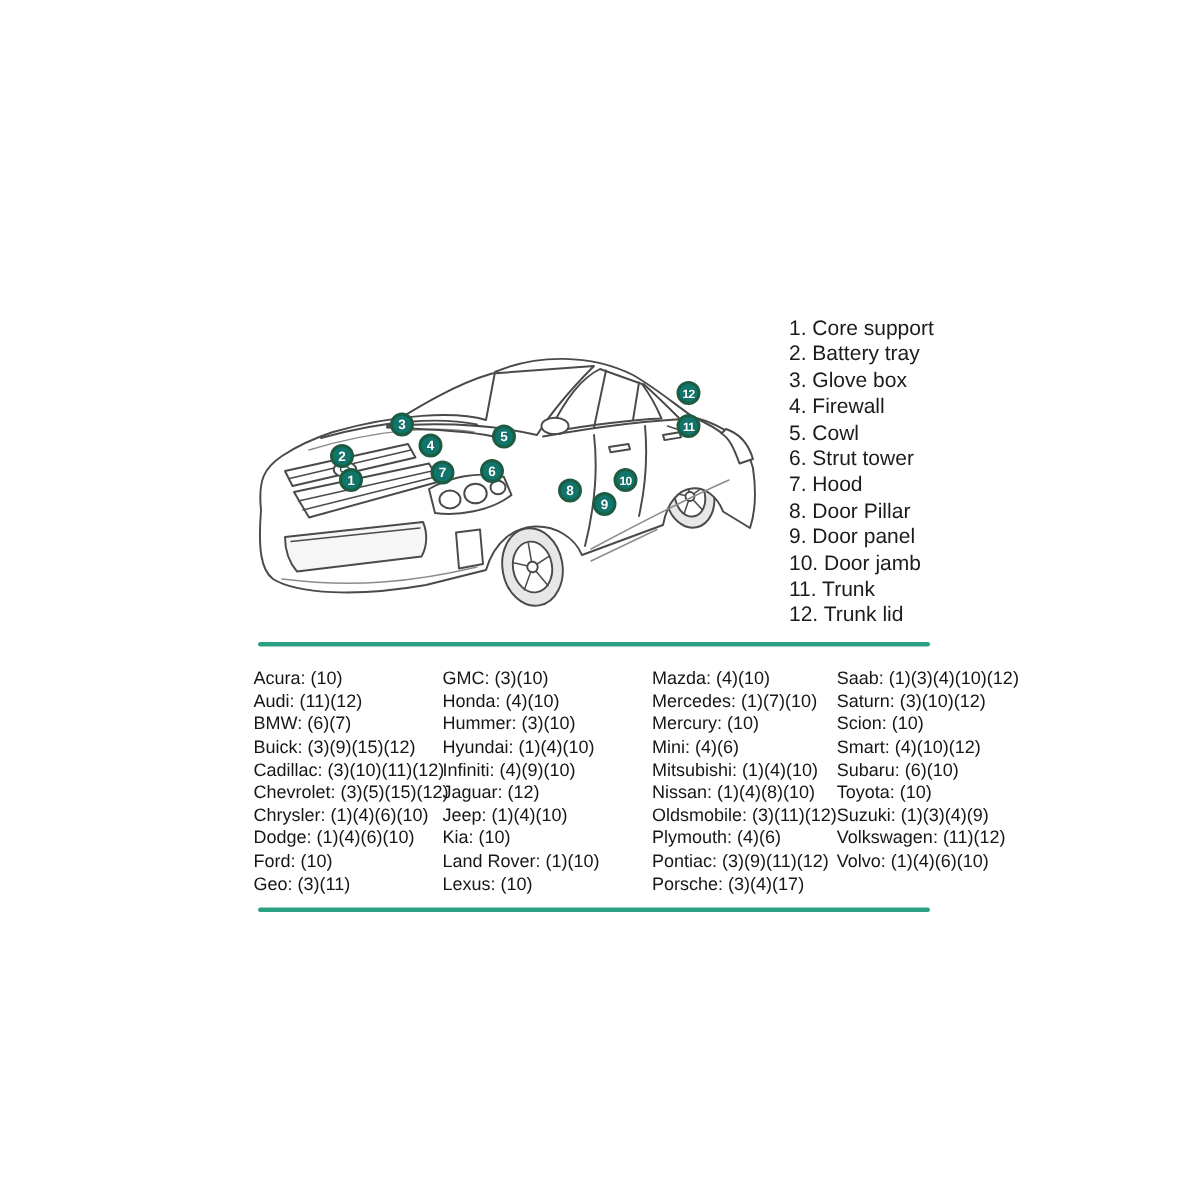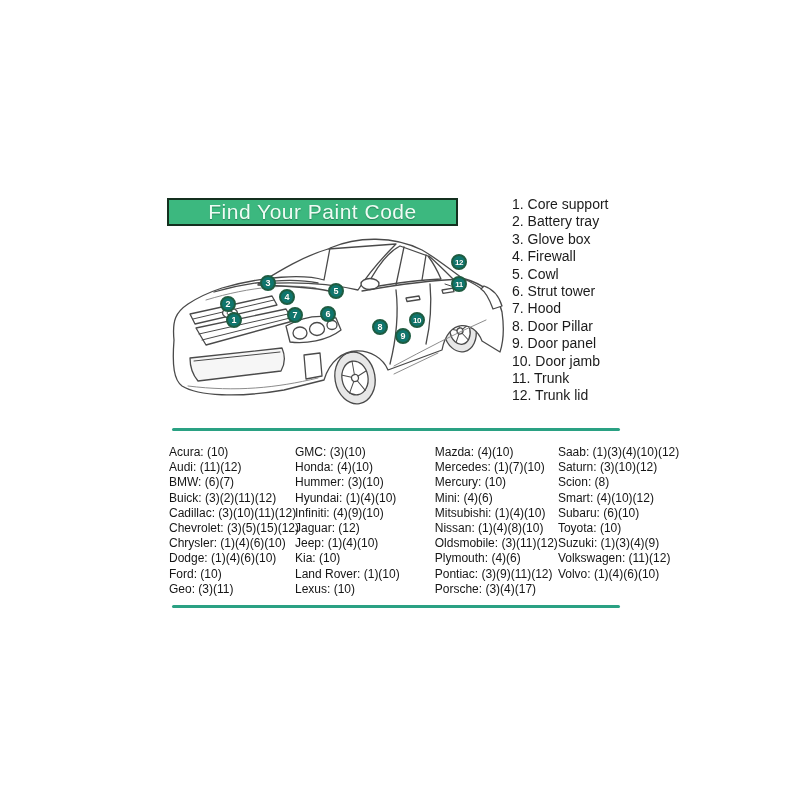--- a/index.html
+++ b/index.html
@@ -12,21 +12,21 @@
     position:absolute; left:167px; top:198px; width:291px; height:28px;
     background:#3cb87f; border:2px solid #14301f; box-sizing:border-box;
     display:flex; align-items:center; justify-content:center;
   }
   .banner-text {
     color:#eefcf4; font-size:21px; letter-spacing:.5px; white-space:nowrap;
     text-shadow:0 1px 1px rgba(0,40,20,.35);
   }
 
   
-  .legend { position:absolute; left:512px; top:196px; margin:0; padding:0; list-style:none; }
+  .legend { position:absolute; left:512px; top:196px; margin:14px; padding:0; list-style:none; }
   .legend li { font-size:14px; line-height:17.4px; color:#1b1b1b; white-space:nowrap; }
 
   
   .car { position:absolute; left:166px; top:228px; width:344px; height:190px; }
   .car svg { position:absolute; left:0; top:0; }
   .marker {
     position:absolute; width:16px; height:16px; box-sizing:border-box;
     border-radius:50%; background:#0f766e; border:2px solid #1e5c41;
     color:#ffffff; font-size:9px; font-weight:bold;
     display:flex; align-items:center; justify-content:center;
@@ -46,23 +46,20 @@
   .brand-col:nth-child(2) { width:113px; }
   .brand-col:nth-child(3) { width:125px;margin-left:35px; }
   .brand-col:nth-child(4) { width:98px; }
   .brand-row { font-size:12px; line-height:15.2px; color:#161616; white-space:nowrap; }
 </style>
 </head>
 <body>
 
 <div class="page">
 
-  <div class="banner">
-    <span class="banner-text">Find Your Paint Code</span>
-  </div>
 
   <ul class="legend">
       <li>1. Core support</li>
       <li>2. Battery tray</li>
       <li>3. Glove box</li>
       <li>4. Firewall</li>
       <li>5. Cowl</li>
       <li>6. Strut tower</li>
       <li>7. Hood</li>
       <li>8. Door Pillar</li>
@@ -149,21 +146,21 @@
   </div>
 
   <div class="divider divider-top"></div>
   <div class="divider divider-bottom"></div>
 
   <div class="brands">
       <div class="brand-col">
         <div class="brand-row">Acura: (10)</div>
         <div class="brand-row">Audi: (11)(12)</div>
         <div class="brand-row">BMW: (6)(7)</div>
-        <div class="brand-row">Buick: (3)(2)(11)(12)</div>
+        <div class="brand-row">Buick: (3)(9)(15)(12)</div>
         <div class="brand-row">Cadillac: (3)(10)(11)(12)</div>
         <div class="brand-row">Chevrolet: (3)(5)(15)(12)</div>
         <div class="brand-row">Chrysler: (1)(4)(6)(10)</div>
         <div class="brand-row">Dodge: (1)(4)(6)(10)</div>
         <div class="brand-row">Ford: (10)</div>
         <div class="brand-row">Geo: (3)(11)</div>
       </div>
       <div class="brand-col">
         <div class="brand-row">GMC: (3)(10)</div>
         <div class="brand-row">Honda: (4)(10)</div>
@@ -184,21 +181,21 @@
         <div class="brand-row">Mitsubishi: (1)(4)(10)</div>
         <div class="brand-row">Nissan: (1)(4)(8)(10)</div>
         <div class="brand-row">Oldsmobile: (3)(11)(12)</div>
         <div class="brand-row">Plymouth: (4)(6)</div>
         <div class="brand-row">Pontiac: (3)(9)(11)(12)</div>
         <div class="brand-row">Porsche: (3)(4)(17)</div>
       </div>
       <div class="brand-col">
         <div class="brand-row">Saab: (1)(3)(4)(10)(12)</div>
         <div class="brand-row">Saturn: (3)(10)(12)</div>
-        <div class="brand-row">Scion: (8)</div>
+        <div class="brand-row">Scion: (10)</div>
         <div class="brand-row">Smart: (4)(10)(12)</div>
         <div class="brand-row">Subaru: (6)(10)</div>
         <div class="brand-row">Toyota: (10)</div>
         <div class="brand-row">Suzuki: (1)(3)(4)(9)</div>
         <div class="brand-row">Volkswagen: (11)(12)</div>
         <div class="brand-row">Volvo: (1)(4)(6)(10)</div>
       </div>
     </div>
 
 </div>

